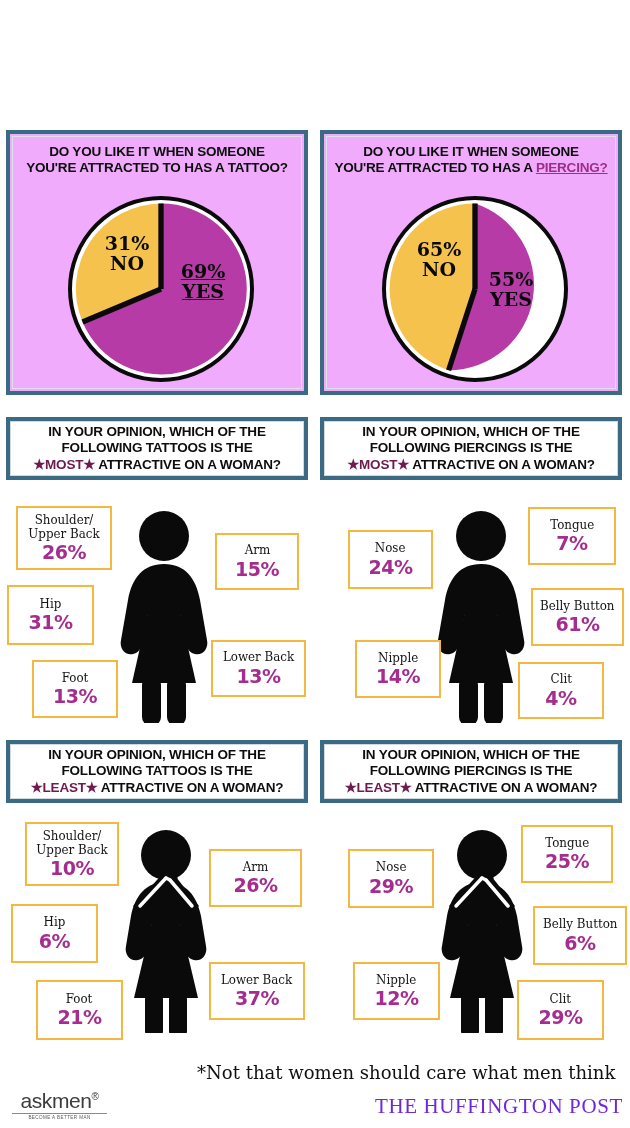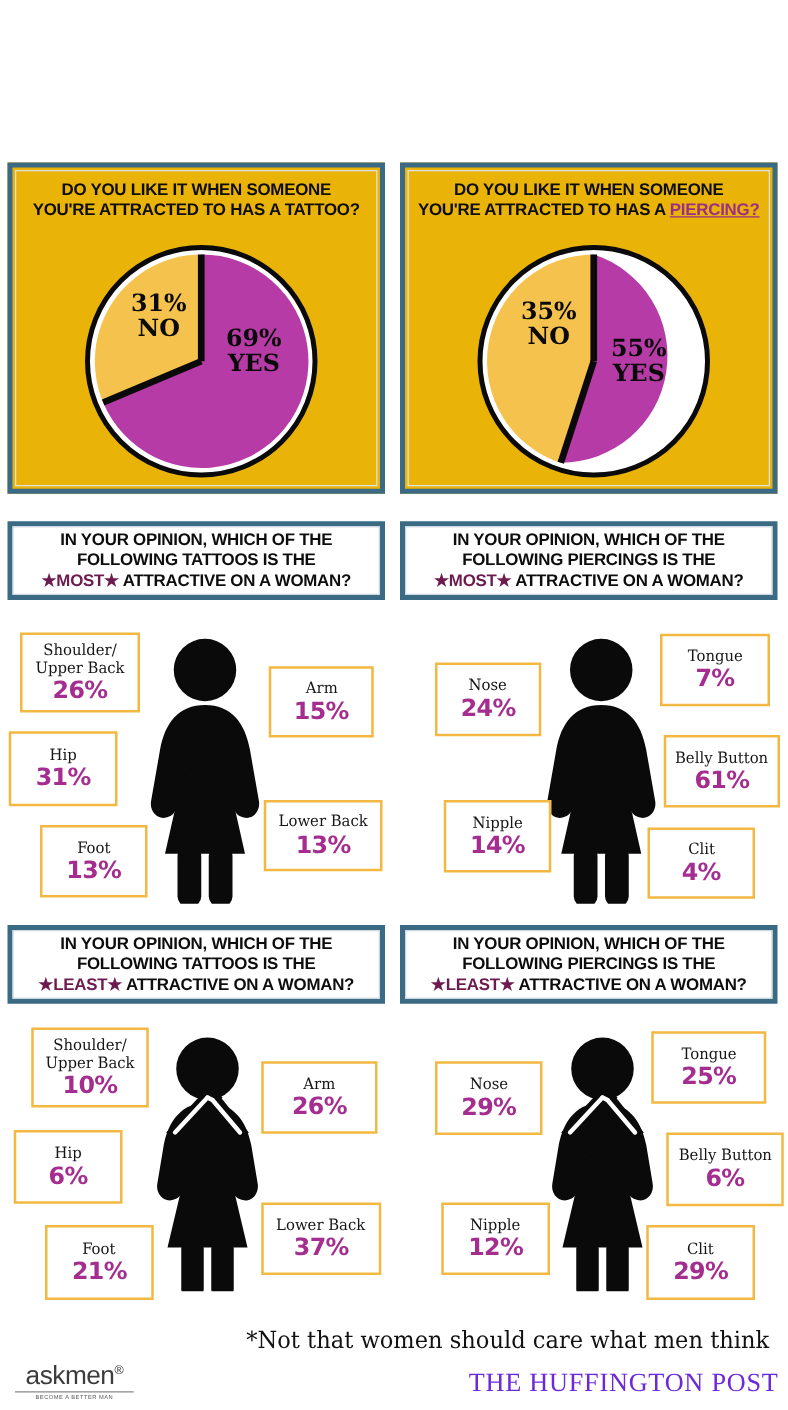--- a/index.html
+++ b/index.html
@@ -32,21 +32,21 @@
     letter-spacing: -0.5px;
     color: #111111;
     transform: scaleX(0.93);
     white-space: nowrap;
   }
 
   
   .panel {
     position: absolute;
     border: 4px solid #3b6a85;
-    background: #eab308;
+    background: #f0abfc;
   }
   .qbox {
     position: absolute;
     border: 4px solid #3b6a85;
     background: #ffffff;
     display: flex;
     align-items: center;
     justify-content: center;
   }
   .qbox-inner {
@@ -186,21 +186,21 @@
 
         <path d="M50,50 L5.92,68.56 A48,48 0 0,1 50,2 Z" fill="#f5c24d"></path>
         <line x1="50" y1="50" x2="50" y2="2" stroke="#0a0a0a" stroke-width="3"></line>
         <line x1="50" y1="50" x2="5.92" y2="68.56" stroke="#0a0a0a" stroke-width="3"></line>
       </svg>
     </div>
     <div class="pie-label" style="left:82px; top:100px; width:70px;">
       <span class="pie-pct">31%</span>
       <span class="pie-ans">NO</span>
     </div>
-    <div class="pie-label" style="left:158px; top:128px; width:70px;">
+    <div class="pie-label" style="left:158px; top:128px; width:70px;text-decoration:underline;">
       <span class="pie-pct">69%</span>
       <span class="pie-ans">YES</span>
     </div>
   </div>
 
   <div class="panel" style="left:320px; top:130px; width:302px; height:265px;">
     <div style="position:absolute; inset:2px; border:1px solid #dbe3e8;"></div>
 
     <div class="qtext pie-q" style="position:absolute; left:8px; top:10px; width:278px;">
       <div>DO YOU LIKE IT WHEN SOMEONE</div>
@@ -210,21 +210,21 @@
     <div class="pie" style="left:58px; top:62px; width:186px; height:186px;">
       <svg width="178" height="178" viewBox="0 0 100 100">
 
         <path d="M50,50 L50,2 A48,48 0 0,1 35.17,95.64 Z" fill="#b63ba6"></path>
         <path d="M50,50 L35.17,95.64 A48,48 0 0,1 50,2 Z" fill="#f5c24d"></path>
         <line x1="50" y1="50" x2="50" y2="2" stroke="#0a0a0a" stroke-width="3"></line>
         <line x1="50" y1="50" x2="35.17" y2="95.64" stroke="#0a0a0a" stroke-width="3"></line>
       </svg>
     </div>
     <div class="pie-label" style="left:80px; top:106px; width:70px;">
-      <span class="pie-pct">35%</span>
+      <span class="pie-pct">65%</span>
       <span class="pie-ans">NO</span>
     </div>
     <div class="pie-label" style="left:152px; top:136px; width:70px;">
       <span class="pie-pct">55%</span>
       <span class="pie-ans">YES</span>
     </div>
   </div>
 
   <div class="qbox" style="left:6px; top:417px; width:302px; height:63px;">
     <div class="qbox-inner">

